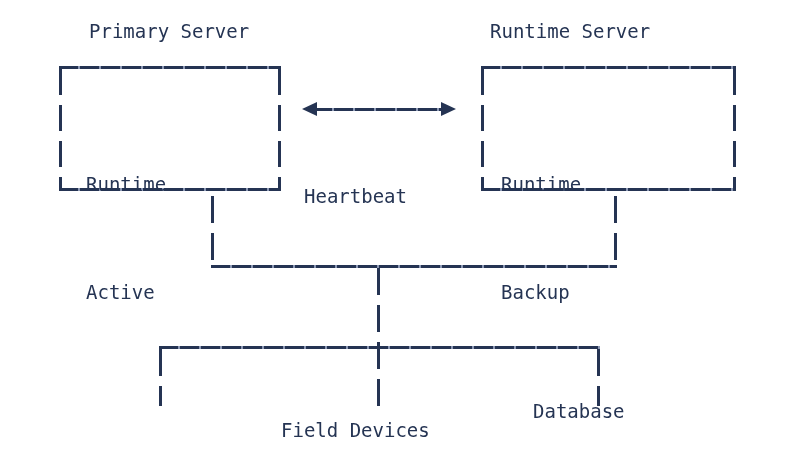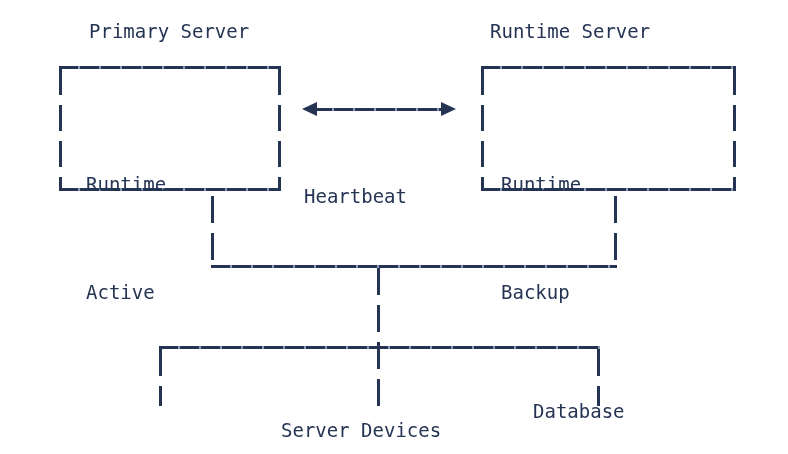--- a/index.html
+++ b/index.html
@@ -108,16 +108,16 @@
   <div class="txt" style="left:304px; top:130px;margin-top:48px;">Heartbeat</div>
 
   <div class="line-v" style="left:211px; top:196px; height:69px;"></div>
   <div class="line-v" style="left:614px; top:196px; height:69px;"></div>
   <div class="line-h" style="left:211px; top:265px; width:406px;"></div>
   <div class="line-v" style="left:377px; top:268px; height:138px;"></div>
   <div class="line-h" style="left:159px; top:346px; width:441px;"></div>
   <div class="line-v" style="left:159px; top:349px; height:57px;"></div>
   <div class="line-v" style="left:597px; top:349px; height:57px;"></div>
 
-  <div class="txt" style="left:281px; top:412px;">Server Devices</div>
+  <div class="txt" style="left:281px; top:412px;">Field Devices</div>
   <div class="txt" style="left:533px; top:393px;">Database</div>
 
 </div>
 
 </body></html>

